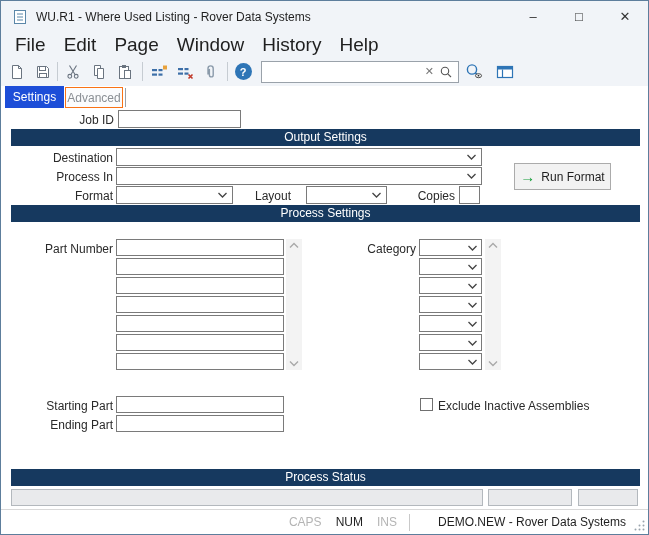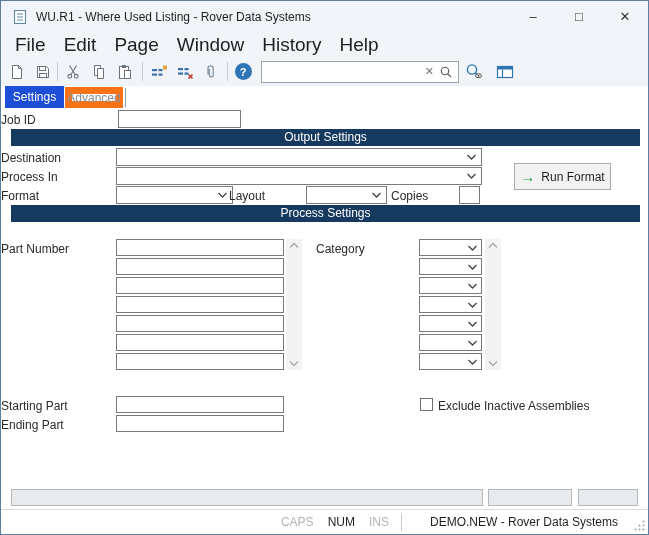--- a/index.html
+++ b/index.html
@@ -43,26 +43,26 @@
   .searchbox input { position:absolute; left:3px; top:1px; width:160px; height:18px;
     border:none; outline:none; font-size:12px; font-family:"Liberation Sans",sans-serif; }
   .search-clear { position:absolute; right:24px; top:3px; font-size:11px; color:#777; }
   .search-mag { position:absolute; right:5px; top:3px; }
 
   
   .tab-active { position:absolute; left:4px; top:85px; width:59px; height:22px;
     background:#1d4ed8; color:#fff; font-size:12px;
     display:flex; align-items:center; justify-content:center; }
   .tab-inactive { position:absolute; left:64px; top:86px; width:58px; height:21px;
-    background:#FBFCFD; border:7px solid #f97316; color:#8a8f94; font-size:12px;
+    background:#FBFCFD; border:1px solid #f97316; color:#8a8f94; font-size:12px;
     display:flex; align-items:center; justify-content:center; }
   .tab-end-line { position:absolute; left:124px; top:87px; width:1px; height:19px; background:#9aa0a8; }
 
   
-  .lbl { position:absolute; font-size:12px; color:#2a2a2a; line-height:18px; }
+  .lbl { position:absolute; font-size:12px; color:#2a2a2a; text-align:right; line-height:18px; }
   .tbx { position:absolute; border:1px solid #7a7a7a; background:#fff;
     font-family:"Liberation Sans",sans-serif; font-size:12px; padding:0 3px; outline:none; }
   .dd { position:absolute; border:1px solid #7a7a7a; background:#fff; height:18px;
     display:flex; align-items:center; }
   .dd .dd-val { flex:1; font-size:12px; padding-left:3px; color:#222; }
   .dd svg { margin-right:4px; flex:0 0 auto; }
   .navy-bar { position:absolute; left:10px; width:629px; height:17px;
     background:#16395F; color:#fff; font-size:12px; text-align:center; line-height:17px; }
 
   .run-btn { position:absolute; left:513px; top:162px; width:97px; height:27px;
@@ -83,21 +83,21 @@
   .scroll-strip .up { top:3px; } .scroll-strip .down { bottom:3px; }
 
   .checkbox { position:absolute; left:419px; top:397px; width:13px; height:13px;
     background:#fff; border:1px solid #707070; }
 
   
   .status-box { position:absolute; top:488px; height:17px; background:#E9EAEC;
     border:1px solid #B3B8BD; font-size:11px; color:#333; }
   .statusbar { position:absolute; left:0; top:508px; width:647px; height:25px;
     background:#fff; border-top:1px solid #D9D9D9; display:flex; align-items:center;
-    justify-content:flex-end; padding-right:30px; font-size:12px; }
+    justify-content:flex-end; padding-right:22px; font-size:12px; }
   .kb-ind { margin-left:14px; }
   .kb-off { color:#B4B4B4; } .kb-on { color:#1f1f1f; }
   .sb-div { margin-left:12px; width:1px; height:17px; background:#C9C9C9; }
   .sb-conn { margin-left:28px; color:#1f1f1f; }
   .grip { position:absolute; right:2px; bottom:2px; }
 </style>
 </head>
 <body>
 
 <div class="window">
@@ -330,20 +330,21 @@
   </div>
 
   <div class="lbl" style="left:0; top:396px; width:112px;">Starting Part</div>
   <input class="tbx" style="left: 115px; top: 395px; width: 168px; height: 17px;" value="">
   <div class="lbl" style="left:0; top:415px; width:112px;">Ending Part</div>
   <input class="tbx" style="left: 115px; top: 414px; width: 168px; height: 17px;" value="">
 
   <div class="checkbox"></div>
   <div class="lbl" style="left:437px; top:396px; width:170px; text-align:left;">Exclude Inactive Assemblies</div>
 
+  <div class="navy-bar" style="top:468px;">Process Status</div>
   <div class="status-box" style="left:10px; width:472px;"></div>
   <div class="status-box" style="left:487px; width:84px;"></div>
   <div class="status-box" style="left:577px; width:60px;"></div>
 
   <div class="statusbar">
     <span class="kb-ind kb-off">CAPS</span>
     <span class="kb-ind kb-on">NUM</span>
     <span class="kb-ind kb-off">INS</span>
     <span class="sb-div"></span>
     <span class="sb-conn">DEMO.NEW - Rover Data Systems</span>

